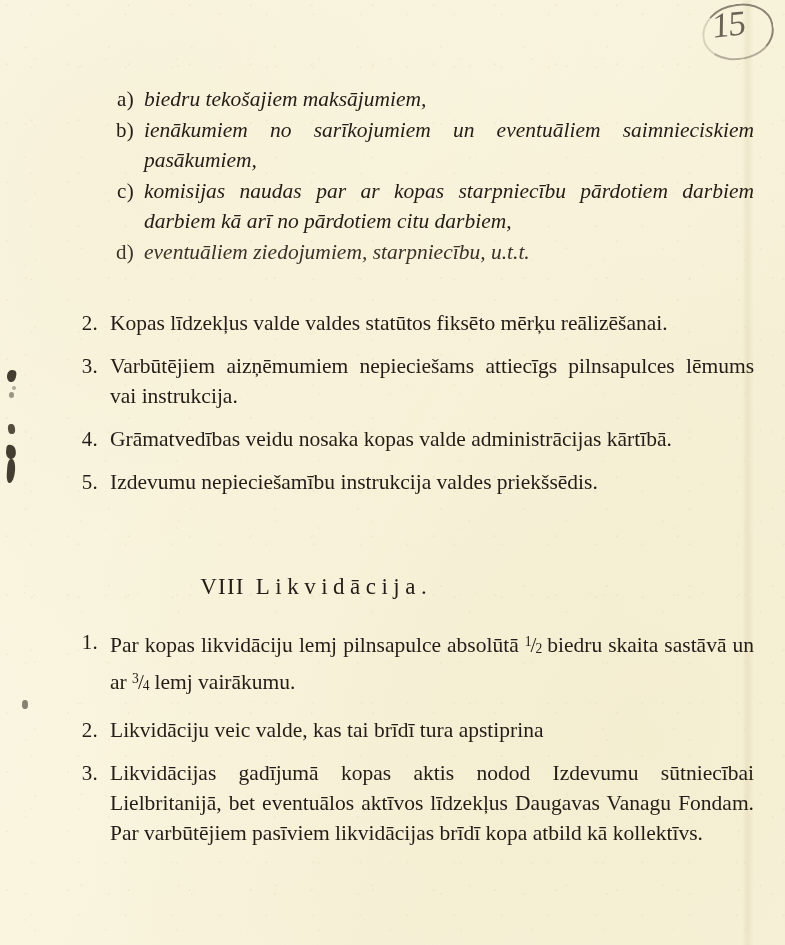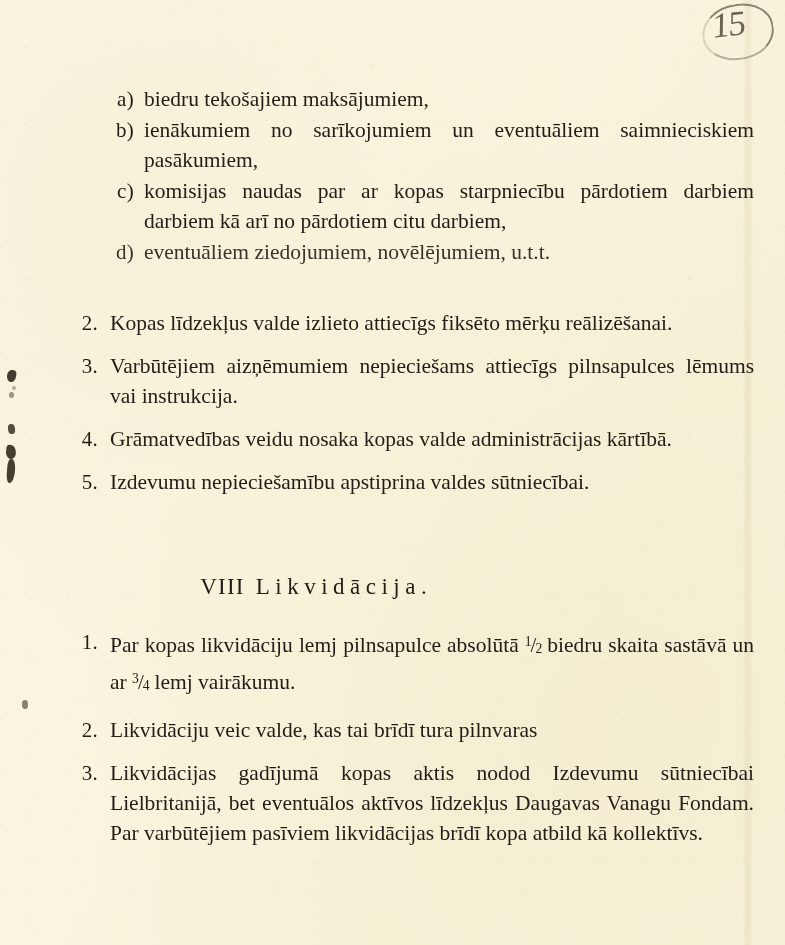--- a/index.html
+++ b/index.html
@@ -113,21 +113,21 @@
     flex: 1;
     font-size: 21.5px;
     line-height: 30px;
   }
   .just { text-align: justify; text-align-last: left; }
 
   
   #sublist { left: 104px; top: 84px; width: 650px; }
   #sublist .itm { margin-bottom: 0px; }
   #sublist .marker { width: 30px; margin-right: 10px; }
-  #sublist .content { font-size: 21.5px; line-height: 30.5px; }
+  #sublist .content { font-size: 21.5px; line-height: 30.5px; font-style: italic; }
 
   
   #mainlist { left: 64px; top: 308px; width: 690px; }
   #mainlist .itm { margin-bottom: 13px; }
   #mainlist .marker { width: 34px; margin-right: 12px; }
 
   
   #heading {
     position: absolute;
     left: 0; top: 572px; width: 627px;
@@ -192,66 +192,66 @@
         <span class="content just">ienākumiem no sarīkojumiem un eventuāliem saimnieciskiem pasākumiem,</span>
       </div>
 
       <div class="itm">
         <span class="marker">c)</span>
         <span class="content just">komisijas naudas par ar kopas starpniecību pārdotiem darbiem darbiem kā arī no pārdotiem citu darbiem,</span>
       </div>
 
       <div class="itm">
         <span class="marker fade">d)</span>
-        <span class="content fade">eventuāliem ziedojumiem, novēlējumiem, u.t.t.</span>
+        <span class="content fade">eventuāliem ziedojumiem, starpniecību, u.t.t.</span>
       </div>
 
     </div>
 
     <div id="mainlist" class="line-block">
 
       <div class="itm">
         <span class="marker">2.</span>
-        <span class="content just">Kopas līdzekļus valde izlieto attiecīgs fiksēto mērķu reālizēšanai.</span>
+        <span class="content just">Kopas līdzekļus valde valdes statūtos fiksēto mērķu reālizēšanai.</span>
       </div>
 
       <div class="itm">
         <span class="marker">3.</span>
         <span class="content just">Varbūtējiem aizņēmumiem nepieciešams attiecīgs pilnsapulces lēmums vai instrukcija.</span>
       </div>
 
       <div class="itm">
         <span class="marker">4.</span>
         <span class="content just">Grāmatvedības veidu nosaka kopas valde administrācijas kārtībā.</span>
       </div>
 
       <div class="itm">
         <span class="marker">5.</span>
-        <span class="content just">Izdevumu nepieciešamību apstiprina valdes sūtniecībai.</span>
+        <span class="content just">Izdevumu nepieciešamību instrukcija valdes priekšsēdis.</span>
       </div>
 
     </div>
 
     <div id="heading">
       <span class="numeral">VIII</span><span class="word">Likvidācija</span><span class="dot">.</span>
     </div>
 
     <div id="lowerlist" class="line-block">
 
       <div class="itm">
         <span class="marker">1.</span>
         <span class="content just"><span>Par kopas likvidāciju lemj pilnsapulce absolūtā</span>
           <span class="frac"><sup>1</sup><span class="sl">/</span><sub>2</sub></span><span>biedru skaita sastāvā un ar</span>
           <span class="frac"><sup>3</sup><span class="sl">/</span><sub>4</sub></span><span>lemj vairākumu.</span>
         </span>
       </div>
 
       <div class="itm">
         <span class="marker">2.</span>
-        <span class="content">Likvidāciju veic valde, kas tai brīdī tura pilnvaras</span>
+        <span class="content">Likvidāciju veic valde, kas tai brīdī tura apstiprina</span>
       </div>
 
       <div class="itm">
         <span class="marker">3.</span>
         <span class="content just">Likvidācijas gadījumā kopas aktis nodod Izdevumu sūtniecībai Lielbritanijā, bet eventuālos aktīvos līdzekļus Daugavas Vanagu Fondam. Par varbūtējiem pasīviem likvidācijas brīdī kopa atbild kā kollektīvs.</span>
       </div>
 
     </div>
 
   </div>

